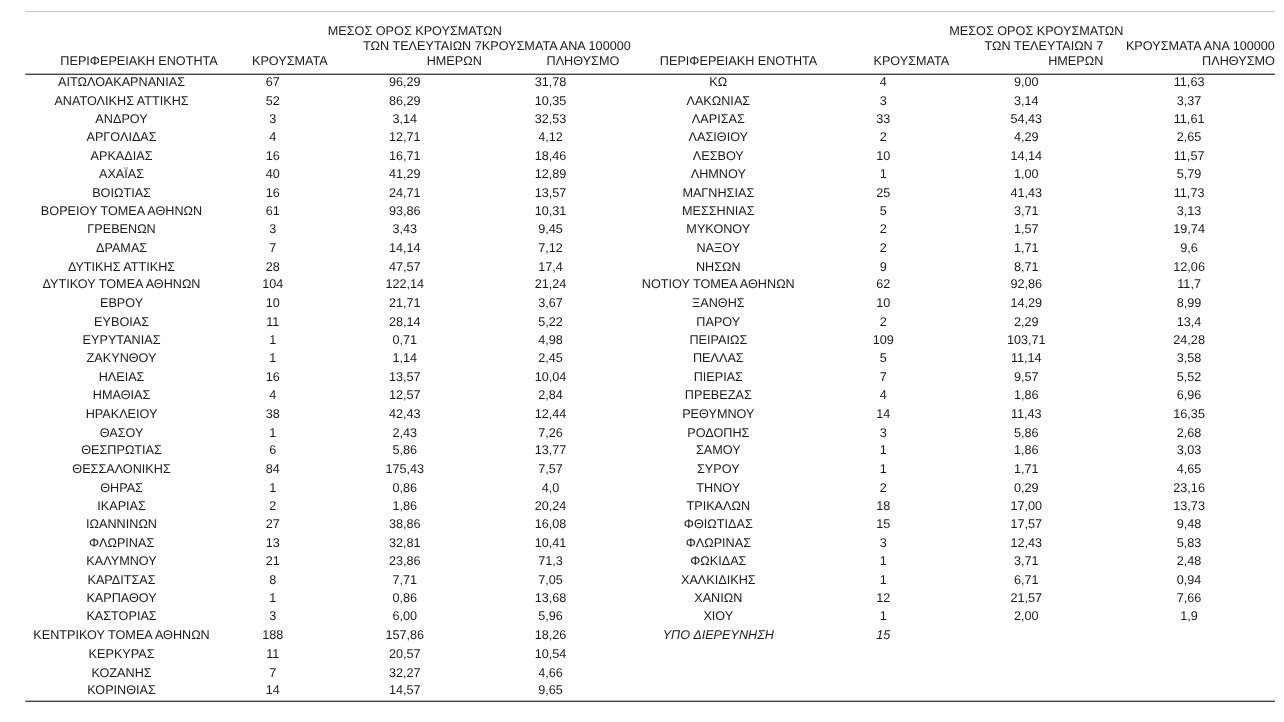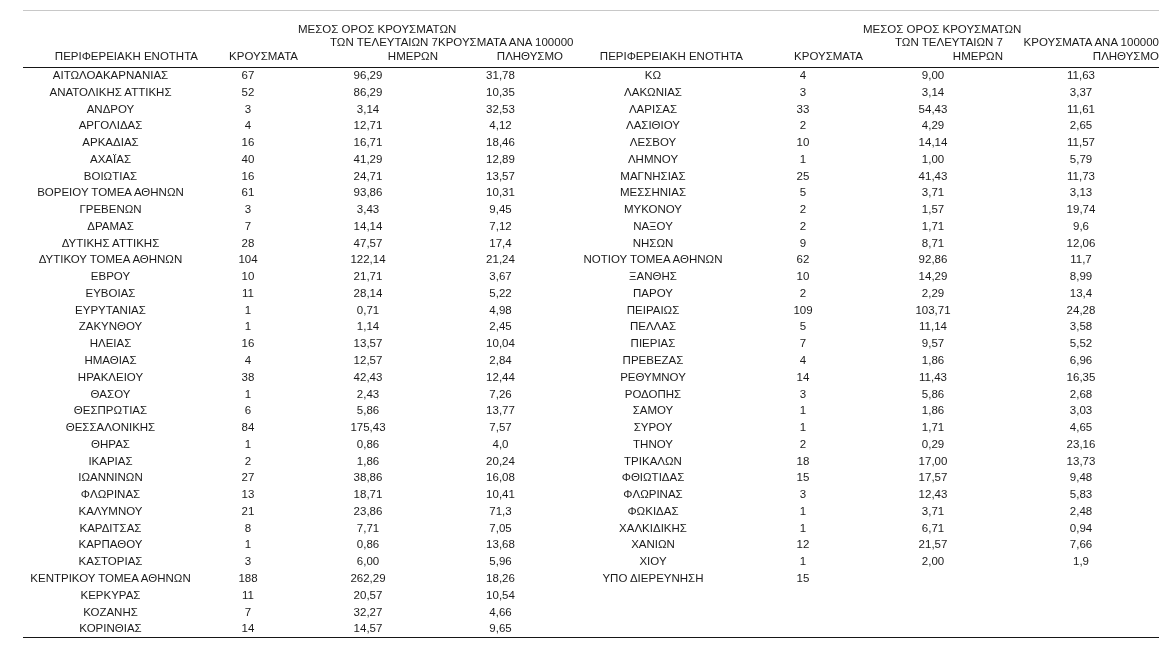--- a/index.html
+++ b/index.html
@@ -36,21 +36,21 @@
     vertical-align:bottom; text-align:right;
     font-weight:400; font-size:11.5px; line-height:13.5px;
     padding:0 0 4px 0; white-space:nowrap;
   }
   td {
     height:16.76px; box-sizing:border-box;
     text-align:center; vertical-align:middle;
     font-size:11.5px; line-height:16.76px;
     padding:0; white-space:nowrap; overflow:hidden;
   }
-  tr.italic td { }
+  tr.italic td { font-style:italic; }
 
   
   .t-left  .c-region  { width:175px; }
   .t-left  .c-cases   { width:100px; }
   .t-left  .c-avg7    { width:140px; }
   .t-left  .c-per100k { width:125px; }
   
   .t-right .c-region  { width:180px; }
   .t-right .c-cases   { width:120px; }
   .t-right .c-avg7    { width:140px; }
@@ -240,21 +240,21 @@
           </tr>
           <tr>
             <td>ΙΩΑΝΝΙΝΩΝ</td>
             <td>27</td>
             <td>38,86</td>
             <td>16,08</td>
           </tr>
           <tr>
             <td>ΦΛΩΡΙΝΑΣ</td>
             <td>13</td>
-            <td>18,71</td>
+            <td>32,81</td>
             <td>10,41</td>
           </tr>
           <tr>
             <td>ΚΑΛΥΜΝΟΥ</td>
             <td>21</td>
             <td>23,86</td>
             <td>71,3</td>
           </tr>
           <tr>
             <td>ΚΑΡΔΙΤΣΑΣ</td>
@@ -270,21 +270,21 @@
           </tr>
           <tr>
             <td>ΚΑΣΤΟΡΙΑΣ</td>
             <td>3</td>
             <td>6,00</td>
             <td>5,96</td>
           </tr>
           <tr>
             <td>ΚΕΝΤΡΙΚΟΥ ΤΟΜΕΑ ΑΘΗΝΩΝ</td>
             <td>188</td>
-            <td>262,29</td>
+            <td>157,86</td>
             <td>18,26</td>
           </tr>
           <tr>
             <td>ΚΕΡΚΥΡΑΣ</td>
             <td>11</td>
             <td>20,57</td>
             <td>10,54</td>
           </tr>
           <tr>
             <td>ΚΟΖΑΝΗΣ</td>

